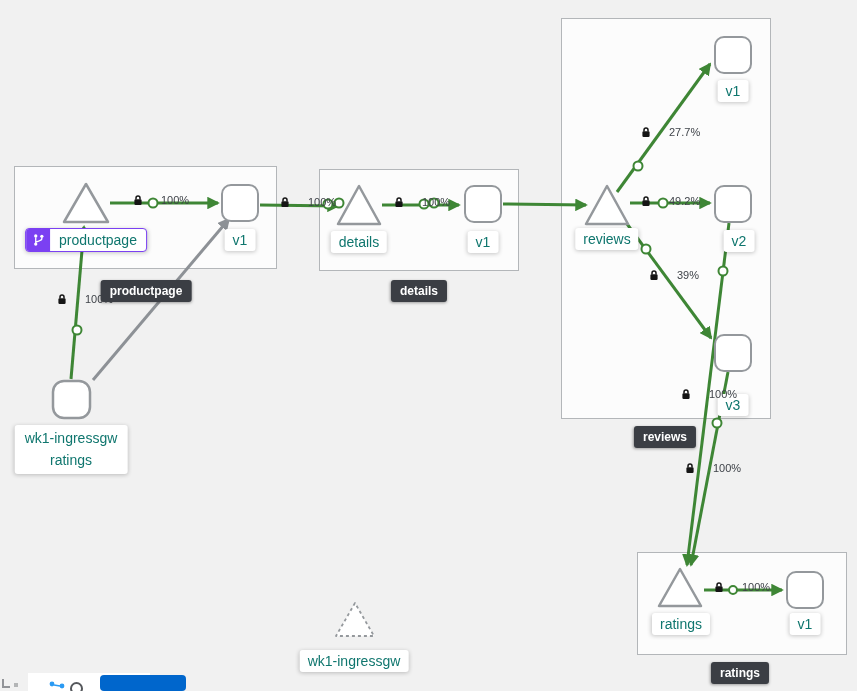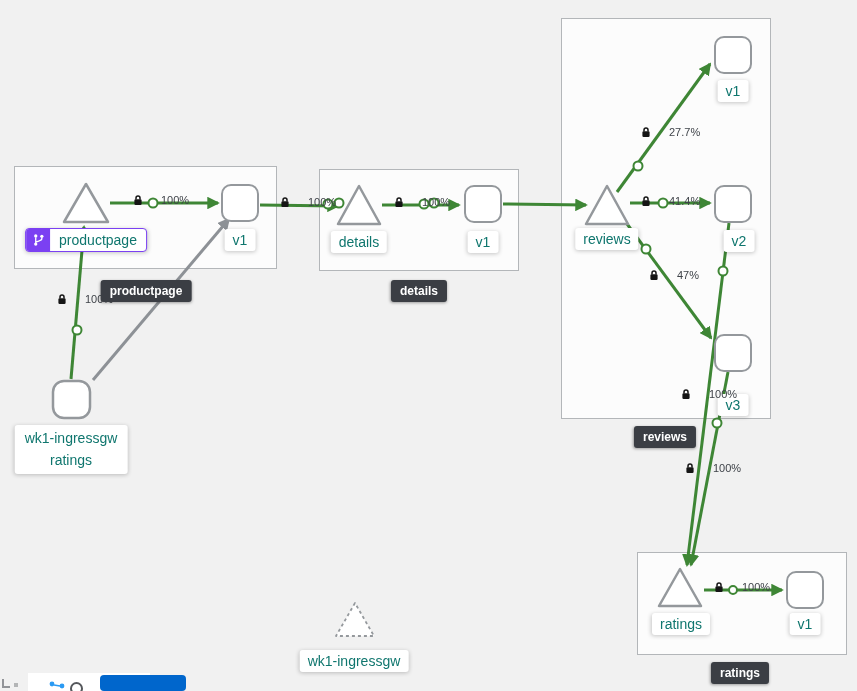--- a/index.html
+++ b/index.html
@@ -195,30 +195,30 @@
       </span>
     <span>27.7%</span>
   </div>
   <div class="edge-label" style="left:641px;top:195px">
     <span class="lock">
         <svg width="10" height="11" viewBox="0 0 10 11">
           <path d="M3 4.5V3a2 2 0 014 0v1.5" fill="none" stroke="#151515" stroke-width="1.5"></path>
           <rect x="1.4" y="4.3" width="7.2" height="5.6" rx="1.2" fill="#151515"></rect>
         </svg>
       </span>
-    <span>41.4%</span>
+    <span>49.2%</span>
   </div>
   <div class="edge-label" style="left:649px;top:269px">
     <span class="lock">
         <svg width="10" height="11" viewBox="0 0 10 11">
           <path d="M3 4.5V3a2 2 0 014 0v1.5" fill="none" stroke="#151515" stroke-width="1.5"></path>
           <rect x="1.4" y="4.3" width="7.2" height="5.6" rx="1.2" fill="#151515"></rect>
         </svg>
       </span>
-    <span>47%</span>
+    <span>39%</span>
   </div>
   <div class="edge-label" style="left:681px;top:388px">
     <span class="lock">
         <svg width="10" height="11" viewBox="0 0 10 11">
           <path d="M3 4.5V3a2 2 0 014 0v1.5" fill="none" stroke="#151515" stroke-width="1.5"></path>
           <rect x="1.4" y="4.3" width="7.2" height="5.6" rx="1.2" fill="#151515"></rect>
         </svg>
       </span>
     <span>100%</span>
   </div>

